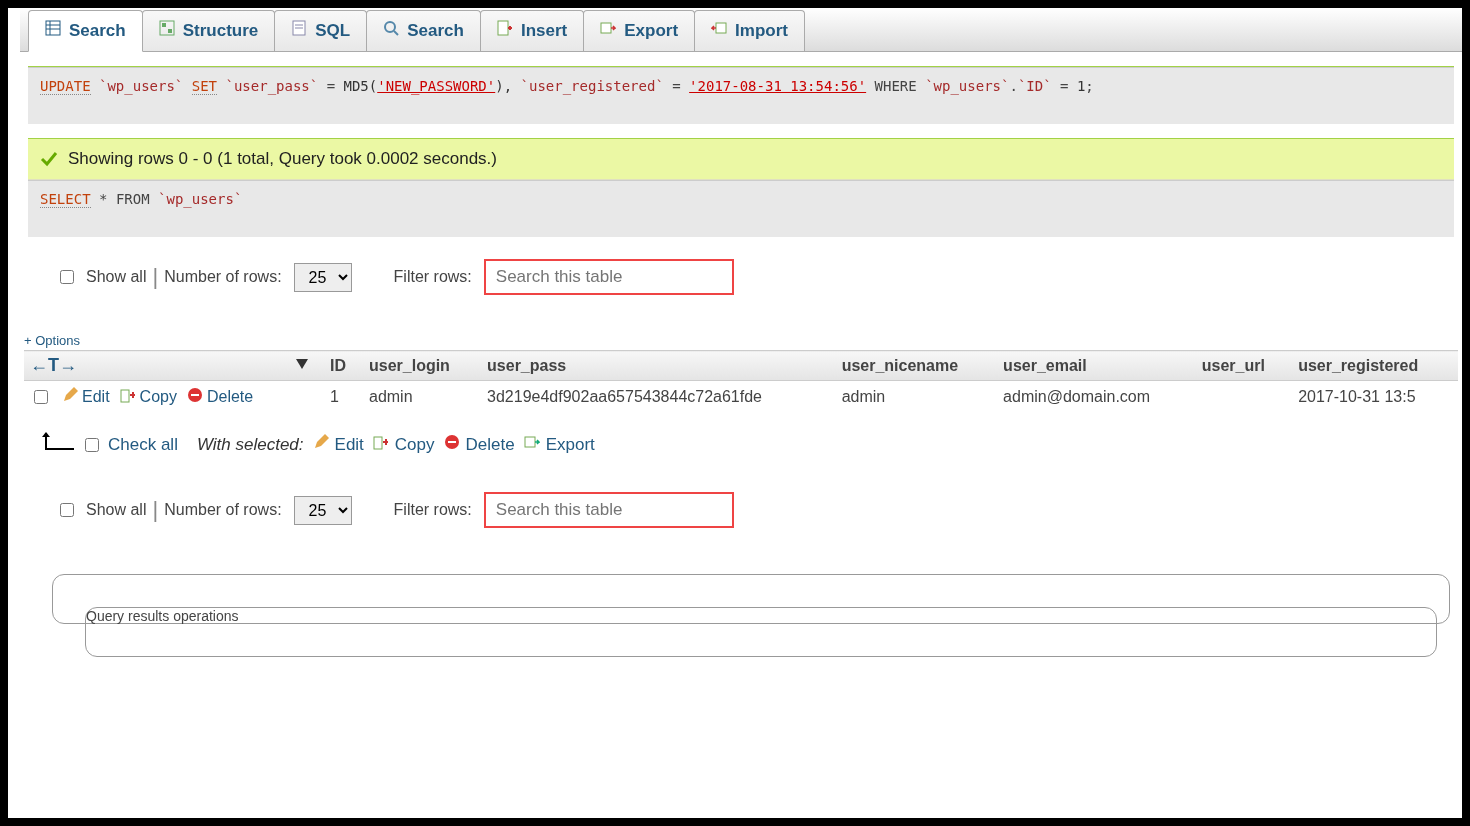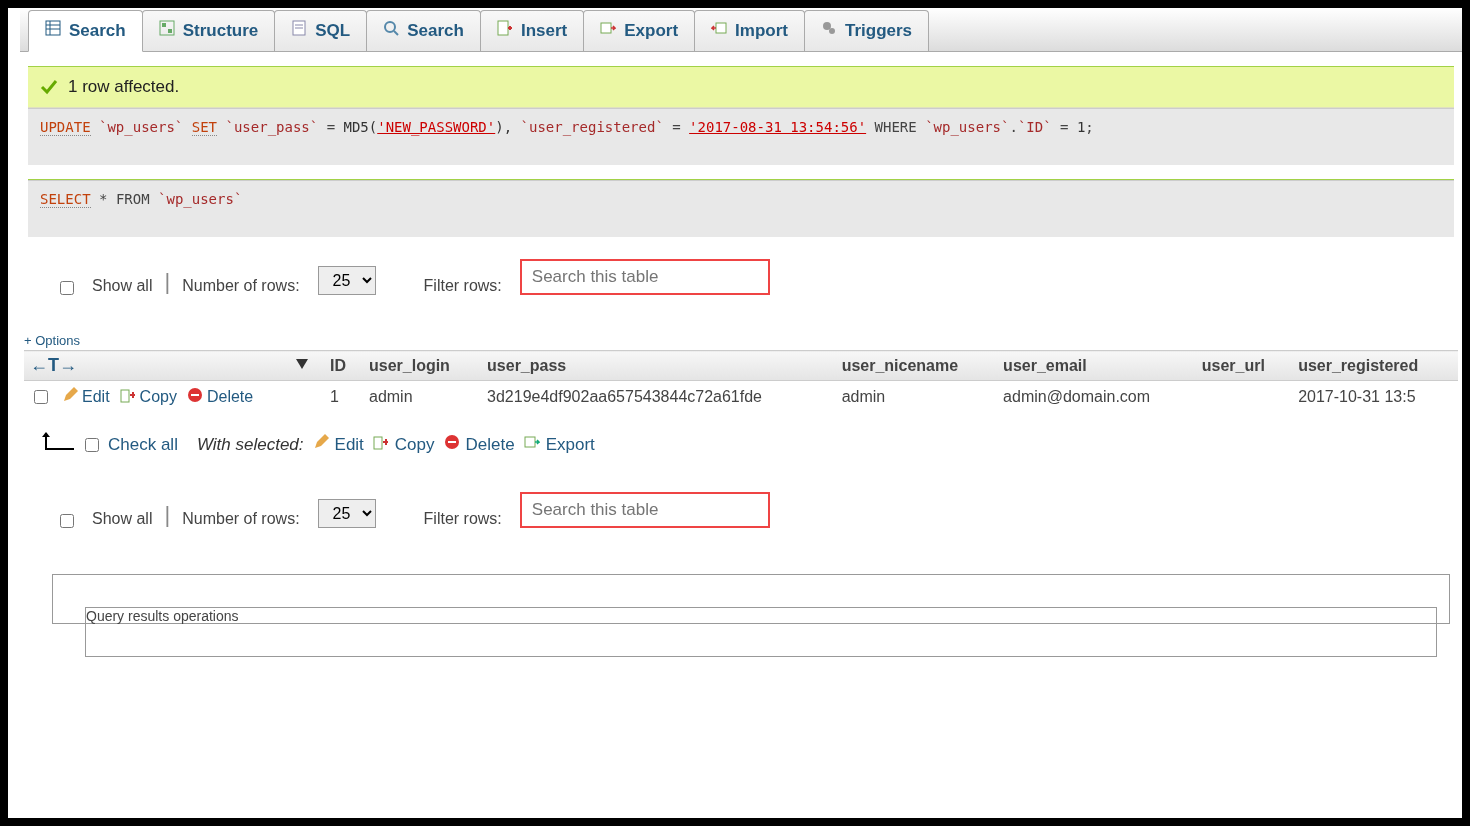--- a/index.html
+++ b/index.html
@@ -70,21 +70,21 @@
     border-top:1px solid #ccc;
   }
   .kw { color:#c2410c; border-bottom:1px dotted #888;}
   .ident { color:#a52a2a; }
   .str { color:#c00;text-decoration:underline; }
   .func { color:#333; }
   .num { color:#333; }
   .sqlbox span { white-space: pre; }
   
   .controls {
-    display:flex; align-items:flex-end; gap:18px;
+    display:flex; align-items:center; gap:12px;
     padding: 22px 30px 14px 40px;
     font-size:16px;
   }
   .controls .sep { color:#888; font-size:22px; margin:0 -6px; }
   select.sel {
     font-size:16px; padding:4px 8px 4px 10px; border:1px solid #999;
     background:#eee;
   }
   input.filter {
     font-size:17px; padding:6px 10px; width:250px;
@@ -113,21 +113,21 @@
     padding: 16px 8px 10px 20px;
     font-size:17px;
   }
   .bulk .arrow-up { font-size:26px; }
   .bulk a { color:#235a81; text-decoration:none; display:inline-flex; align-items:center; gap:6px;}
   .bulk .with { font-style: italic; color:#333;}
   
   .qro {
     margin: 32px 12px 0 32px;
     border:1px solid #999;
-    border-radius:0;
+    border-radius:12px;
     position:relative;
     height:50px;
   }
   .icon-square { display:inline-block; vertical-align:middle;}
 </style>
 </head>
 <body>
 
 
 
@@ -193,48 +193,39 @@
   </div>
   <div class="tab">
     <span class="icon-square">
       <svg width="16" height="16">
           <rect x="5" y="3" width="10" height="10" fill="#fff" stroke="#7a5"></rect>
           <path d="M5 8 L1 8 L3 6 M1 8 L3 10" stroke="#c33" stroke-width="1.5" fill="none"></path>
         </svg>
     </span>
     <span>Import</span>
   </div>
-  <div class="tab">
-    <span class="icon-square">
-      <svg width="16" height="16">
-          <circle cx="6" cy="6" r="4" fill="#999"></circle>
-          <circle cx="11" cy="11" r="3" fill="#999"></circle>
-        </svg>
-    </span>
-    <span>Triggers</span>
+</div>
+
+
+<div class="notice">
+  <div class="sqlbox">
+    <span class="kw">UPDATE</span><span> </span><span class="ident">`wp_users`</span><span> </span><span class="kw">SET</span><span> </span><span class="ident">`user_pass`</span><span> = </span><span class="func">MD5(</span><span class="str">'NEW_PASSWORD'</span><span class="func">),</span><span class="ident"> `user_registered`</span><span> = </span><span class="str">'2017-08-31 13:54:56'</span><span> WHERE </span><span class="ident">`wp_users`</span><span>.</span><span class="ident">`ID`</span><span> = </span><span class="num">1</span><span>;</span>
   </div>
 </div>
 
 
 <div class="notice">
   <div class="notice-head">
     <span class="check-icon">
       <svg width="18" height="18">
           <path d="M2 9 L7 14 L16 3" stroke="#6a0" stroke-width="3" fill="none"></path>
         </svg>
     </span>
-    <span>1 row affected.</span>
-  </div>
-  <div class="sqlbox">
-    <span class="kw">UPDATE</span><span> </span><span class="ident">`wp_users`</span><span> </span><span class="kw">SET</span><span> </span><span class="ident">`user_pass`</span><span> = </span><span class="func">MD5(</span><span class="str">'NEW_PASSWORD'</span><span class="func">),</span><span class="ident"> `user_registered`</span><span> = </span><span class="str">'2017-08-31 13:54:56'</span><span> WHERE </span><span class="ident">`wp_users`</span><span>.</span><span class="ident">`ID`</span><span> = </span><span class="num">1</span><span>;</span>
-  </div>
-</div>
-
-
-<div class="notice">
+    <span>Showing rows 0 - 0 (1 total, Query took 0.0002 seconds.)</span>
+  </div>
   <div class="sqlbox">
     <span class="kw">SELECT</span><span> * </span><span>FROM</span><span class="ident"> `wp_users`</span>
   </div>
 </div>
 
 
 <div class="controls">
   <input type="checkbox" style="">
   <span>Show all</span>
   <span class="sep">|</span>

